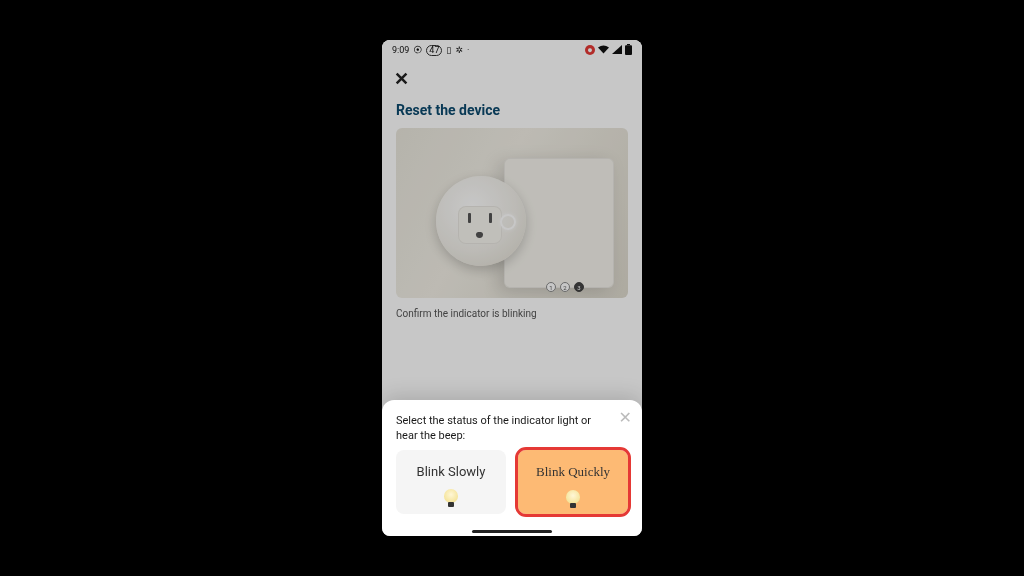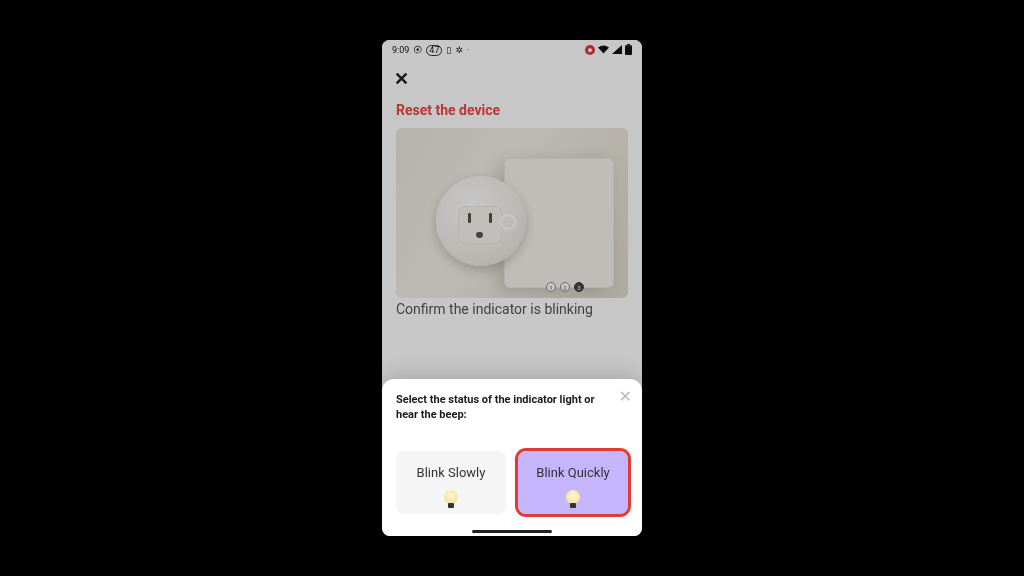--- a/index.html
+++ b/index.html
@@ -63,21 +63,21 @@
       position: relative;
       z-index: 1;
     }
     .close-x { font-size: 18px; font-weight: 600; color: #222; cursor: pointer; }
     .content {
       padding: 6px 14px;
       background: #fff;
       position: relative;
       z-index: 1;
     }
-    .title { font-size: 14px; font-weight: 700; color: #ef4444; margin-bottom: 10px; }
+    .title { font-size: 14px; font-weight: 700; color: #0c4a6e; margin-bottom: 10px; }
     .device-img {
       width: 100%;
       height: 170px;
       border-radius: 6px;
       background: linear-gradient(120deg, #e9e6dc 0%, #f2efe6 40%, #dedace 100%);
       position: relative;
       overflow: hidden;
     }
     .wallplate {
       position: absolute;
@@ -129,21 +129,21 @@
       right: 44px;
       display: flex;
       gap: 4px;
     }
     .sd {
       width: 10px; height: 10px; border-radius: 50%;
       background: #fff; border: 1px solid #888;
       font-size: 6px; display:flex;align-items:center;justify-content:center;color:#555;
     }
     .sd.active { background:#444;border-color:#444;color:#fff; }
-    .caption { font-size: 14px; color: #555; margin-top: 3px; }
+    .caption { font-size: 10px; color: #555; margin-top: 10px; }
     .sheet {
       position: absolute;
       bottom: 0;
       left: 0;
       right: 0;
       background: #fff;
       border-radius: 12px 12px 0 0;
       padding: 14px 14px 22px 14px;
       z-index: 10;
       box-shadow: 0 -4px 20px rgba(0,0,0,0.15);
@@ -151,37 +151,37 @@
     .sheet-close {
       position: absolute;
       right: 10px;
       top: 8px;
       font-size: 16px;
       color: #bbb;
       cursor: pointer;
     }
     .sheet-title {
       font-size: 11px;
-      font-weight: 700;
+      font-weight: 400;
       color: #1a1a1a;
       line-height: 1.35;
       padding-right: 18px;
-      margin-bottom: 28px;
+      margin-bottom: 6px;
     }
     .options { display: flex; gap: 12px; }
     .option {
       flex: 1;
       background: #f5f5f5;
       border-radius: 8px;
       padding: 14px 4px 10px 4px;
       text-align: center;
       cursor: pointer;
       position: relative;
     }
-    .option.highlight { outline: 3px solid #e53935; outline-offset: 0; background:#c4b5fd; }
+    .option.highlight { outline: 3px solid #e53935; outline-offset: 0; background:#fdba74;font-family:Liberation Serif, serif; }
     .opt-label { font-size: 13px; color: #333; margin-bottom: 10px; }
     .bulb {
       width: 14px; height: 14px; margin: 0 auto;
       background: radial-gradient(circle at 50% 40%, #fff7d6 0%, #f5e49b 70%, #e8d47a 100%);
       border-radius: 50% 50% 48% 48%;
       position: relative;
     }
     .bulb:after {
       content:""; position:absolute; left:4px; bottom:-4px; width:6px;height:5px;
       background:#333; border-radius:1px;

